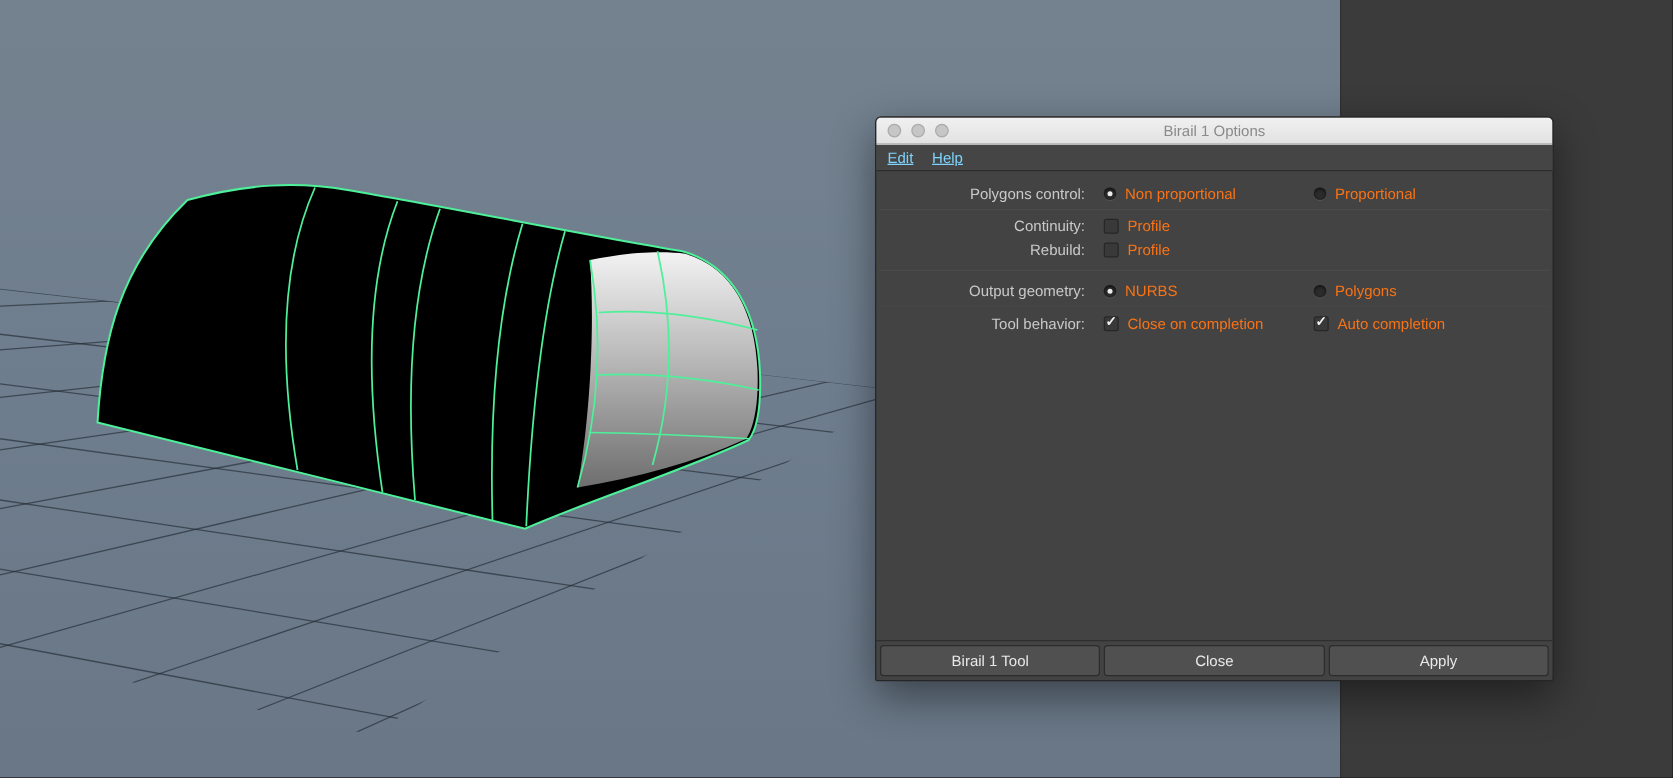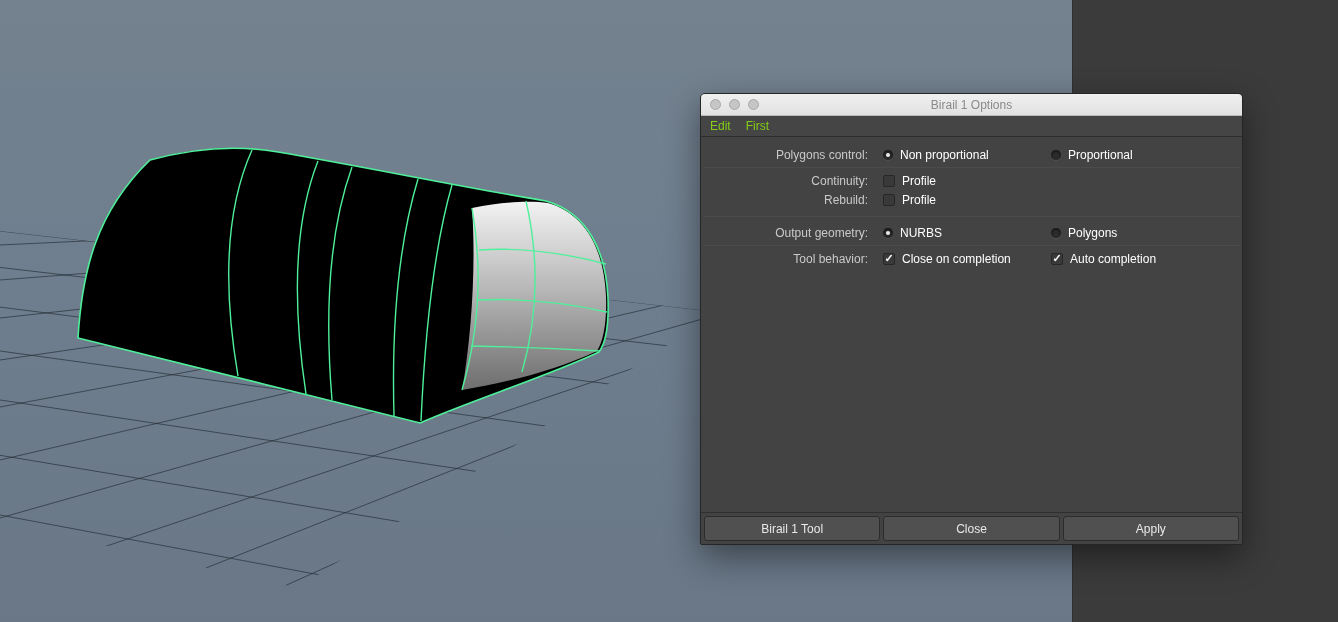--- a/index.html
+++ b/index.html
@@ -60,41 +60,42 @@
     background:#c6c6c6;border:1px solid #aaa;
     display:inline-block;cursor:pointer;
   }
   .win-title{color:#8a8a8a;font-size:12px;}
   .menubar{
     height:21px;flex:0 0 21px;
     background:#454545;
     border-bottom:1px solid #2e2e2e;
     display:flex;align-items:center;gap:15px;
     padding:0 9px;
-    color:#84cc16;
+    color:#7dd3fc;
+    text-decoration:underline;
   }
   .menu-item{cursor:default;}
   .content{
     flex:1 1 auto;
     padding-top:8px;
     overflow:hidden;
   }
   .row{
     display:flex;align-items:center;height:19px;
   }
   .row-label{
     width:175px;flex:0 0 175px;
     text-align:right;padding-right:8px;
     color:#c9c9c9;
     white-space:nowrap;
   }
   .ctrl{
     display:flex;align-items:center;gap:7px;
     margin-left:7px;cursor:pointer;
-    color:#ffffff;white-space:nowrap;
+    color:#f97316;white-space:nowrap;
   }
   .ctrl.col1{margin-left:7px;width:161px;flex:0 0 161px;}
   .radio{
     width:10px;height:10px;flex:0 0 10px;border-radius:50%;
     background:#2c2c2c;
     box-shadow:inset 0 1px 3px rgba(0,0,0,.7), 0 1px 0 rgba(255,255,255,.07);
     display:flex;align-items:center;justify-content:center;
   }
   .radio.on::after{
     content:"";width:4px;height:4px;border-radius:50%;
@@ -199,21 +200,21 @@
       <div class="traffic">
         <span class="dot"></span>
         <span class="dot"></span>
         <span class="dot"></span>
       </div>
       <div class="win-title">Birail 1 Options</div>
     </div>
 
     <div class="menubar">
       <span class="menu-item">Edit</span>
-      <span class="menu-item">First</span>
+      <span class="menu-item">Help</span>
     </div>
 
     <div class="content">
 
       <div class="row">
         <div class="row-label">Polygons control:</div>
         <div class="ctrl col1">
           <span class="radio on"></span>
           <span>Non proportional</span>
         </div>

